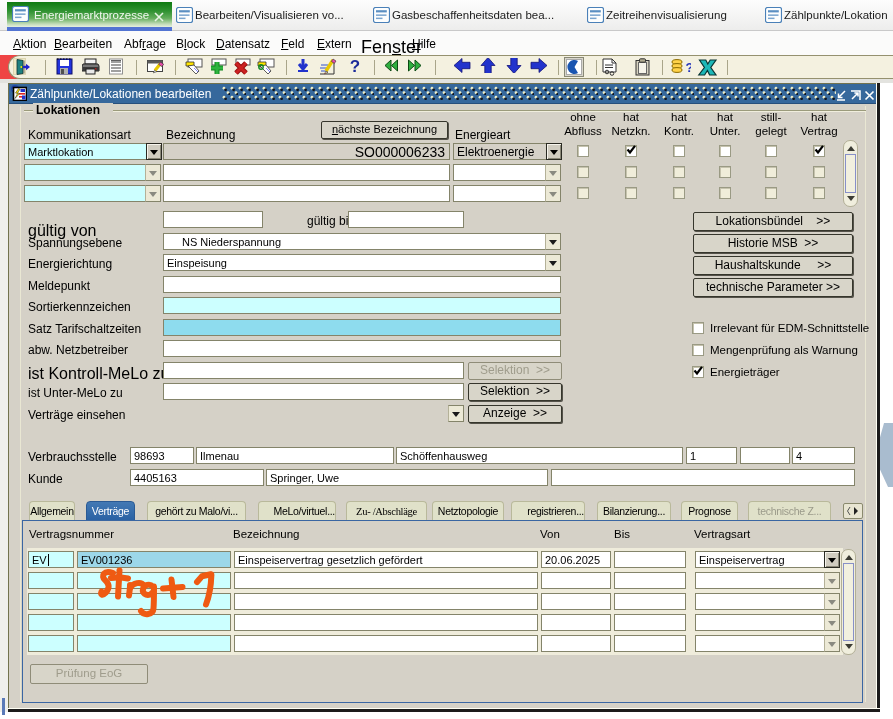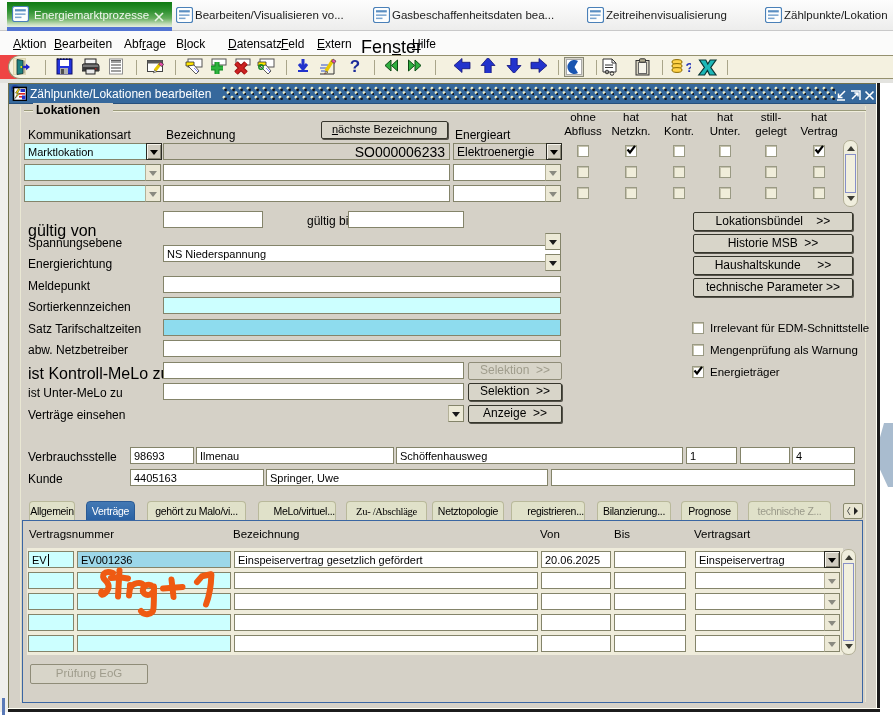--- a/index.html
+++ b/index.html
@@ -40,21 +40,21 @@
         <rect x="3" y="3.2" width="10.8" height="2.2" fill="#5b8fc2"></rect>
         <rect x="3" y="7.4" width="10.5" height="1.5" fill="#7aa5cf"></rect>
         <rect x="3" y="10.6" width="6.5" height="1.5" fill="#7aa5cf"></rect>
       </svg></div>
 <div style="position:absolute;left:784px;top:9px;font-size:11.5px;color:#1a1a1a;white-space:nowrap;">Zählpunkte/Lokation</div>
 <div style="position:absolute;left:0px;top:31px;width:893px;height:24px;background:#fbfbfa;"></div>
 <div style="position:absolute;left:13px;top:37px;font-size:12px;color:#000;white-space:nowrap;"><span style="text-decoration:underline">A</span>ktion</div>
 <div style="position:absolute;left:54px;top:37px;font-size:12px;color:#000;white-space:nowrap;"><span style="text-decoration:underline">B</span>earbeiten</div>
 <div style="position:absolute;left:124px;top:37px;font-size:12px;color:#000;white-space:nowrap;">Abf<span style="text-decoration:underline">r</span>age</div>
 <div style="position:absolute;left:176px;top:37px;font-size:12px;color:#000;white-space:nowrap;">B<span style="text-decoration:underline">l</span>ock</div>
-<div style="position:absolute;left:216px;top:37px;font-size:12px;color:#000;white-space:nowrap;margin-left:12px;"><span style="text-decoration:underline">D</span>atensatz</div>
+<div style="position:absolute;left:216px;top:37px;font-size:12px;color:#000;white-space:nowrap;"><span style="text-decoration:underline">D</span>atensatz</div>
 <div style="position:absolute;left:281px;top:37px;font-size:12px;color:#000;white-space:nowrap;"><span style="text-decoration:underline">F</span>eld</div>
 <div style="position:absolute;left:317px;top:37px;font-size:12px;color:#000;white-space:nowrap;"><span style="text-decoration:underline">E</span>xtern</div>
 <div style="position:absolute;left:361px;top:37px;font-size:18px;color:#000;white-space:nowrap;">Fen<span style="text-decoration:underline">s</span>ter</div>
 <div style="position:absolute;left:412px;top:37px;font-size:12px;color:#000;white-space:nowrap;"><span style="text-decoration:underline">H</span>ilfe</div>
 <div style="position:absolute;left:8px;top:55px;width:890px;height:24px;box-sizing:border-box;background:#f4f1e0;border:1px solid #95916f;border-radius:12px 0 0 12px;border-right:none;"></div>
 <div style="position:absolute;left:13px;top:58px;"><svg width="18" height="17" viewBox="0 0 18 17">
         <rect x="0" y="0" width="13" height="16.5" fill="#efe9c6"></rect>
         <path d="M0.5 0.5 h12 v16 h-12 Z" fill="none" stroke="#c8c09a" stroke-dasharray="1 1"></path>
         <path d="M4 1.5 L10 2.5 L10 15.5 L4 16.5 Z" fill="#1e8080" stroke="#0a3030" stroke-width="0.8"></path>
         <rect x="10" y="2.5" width="1.6" height="13" fill="#8a8a7a"></rect>
@@ -313,25 +313,26 @@
 <div style="position:absolute;left:843px;top:140px;width:15px;height:67px;box-sizing:border-box;background:#f0eedd;border:1px solid #b2af96;border-radius:7px;">
       <div style="position:absolute;left:3px;top:5px;width:0;height:0;border-left:4.5px solid transparent;border-right:4.5px solid transparent;border-bottom:5px solid #3c3c34;"></div>
       <div style="position:absolute;left:3px;bottom:5px;width:0;height:0;border-left:4.5px solid transparent;border-right:4.5px solid transparent;border-top:5px solid #3c3c34;"></div>
       <div style="position:absolute;left:1px;top:13px;right:1px;bottom:13px;border:1px solid #8890c8;background:#f2f0df;"></div>
     </div>
 <div style="position:absolute;left:28px;top:222px;font-size:16px;color:#000;white-space:nowrap;">gültig von</div>
 <div style="position:absolute;left:163px;top:211px;width:100px;height:17px;box-sizing:border-box;border:1px solid #84846a;background:#fff;font-size:11px;color:#000;text-align:left;padding:1px 3px;white-space:nowrap;overflow:hidden;line-height:14px;"></div>
 <div style="position:absolute;left:271px;top:214px;font-size:12px;color:#000;white-space:nowrap;margin-left:36px;">gültig bis</div>
 <div style="position:absolute;left:348px;top:211px;width:116px;height:17px;box-sizing:border-box;border:1px solid #84846a;background:#fff;font-size:11px;color:#000;text-align:left;padding:1px 3px;white-space:nowrap;overflow:hidden;line-height:14px;"></div>
 <div style="position:absolute;left:28px;top:236px;font-size:12px;color:#000;white-space:nowrap;">Spannungsebene</div>
-<div style="position:absolute;left:163px;top:245px;width:398px;height:17px;box-sizing:border-box;border:1px solid #84846a;background:#fff;font-size:11px;color:#000;text-align:left;padding:1px 3px;white-space:nowrap;overflow:hidden;line-height:14px;">NS Niederspannung</div>
+<div style="position:absolute;left:163px;top:233px;width:398px;height:17px;box-sizing:border-box;border:1px solid #84846a;background:#fff;font-size:11px;color:#000;text-align:left;padding:1px 18px;white-space:nowrap;overflow:hidden;line-height:14px;">NS Niederspannung</div>
 <div style="position:absolute;left:545px;top:233px;width:16px;height:17px;box-sizing:border-box;background:#ece9d6;border:1px solid #84846a;border-left:1px solid #b4b198;">
       <div style="position:absolute;left:3px;top:6px;width:0;height:0;border-left:4.5px solid transparent;border-right:4.5px solid transparent;border-top:5px solid #1a1a1a;"></div>
     </div>
 <div style="position:absolute;left:28px;top:257px;font-size:12px;color:#000;white-space:nowrap;">Energierichtung</div>
+<div style="position:absolute;left:163px;top:254px;width:398px;height:17px;box-sizing:border-box;border:1px solid #84846a;background:#fff;font-size:11px;color:#000;text-align:left;padding:1px 3px;white-space:nowrap;overflow:hidden;line-height:14px;">Einspeisung</div>
 <div style="position:absolute;left:545px;top:254px;width:16px;height:17px;box-sizing:border-box;background:#ece9d6;border:1px solid #84846a;border-left:1px solid #b4b198;">
       <div style="position:absolute;left:3px;top:6px;width:0;height:0;border-left:4.5px solid transparent;border-right:4.5px solid transparent;border-top:5px solid #1a1a1a;"></div>
     </div>
 <div style="position:absolute;left:28px;top:279px;font-size:12px;color:#000;white-space:nowrap;">Meldepunkt</div>
 <div style="position:absolute;left:163px;top:276px;width:398px;height:17px;box-sizing:border-box;border:1px solid #84846a;background:#fff;font-size:11px;color:#000;text-align:left;padding:1px 3px;white-space:nowrap;overflow:hidden;line-height:14px;"></div>
 <div style="position:absolute;left:28px;top:300px;font-size:12px;color:#000;white-space:nowrap;">Sortierkennzeichen</div>
 <div style="position:absolute;left:163px;top:297px;width:398px;height:17px;box-sizing:border-box;border:1px solid #84846a;background:#ccffff;font-size:11px;color:#000;text-align:left;padding:1px 3px;white-space:nowrap;overflow:hidden;line-height:14px;"></div>
 <div style="position:absolute;left:28px;top:322px;font-size:12px;color:#000;white-space:nowrap;">Satz Tarifschaltzeiten</div>
 <div style="position:absolute;left:163px;top:319px;width:398px;height:17px;box-sizing:border-box;border:1px solid #84846a;background:#8edcee;font-size:11px;color:#000;text-align:left;padding:1px 3px;white-space:nowrap;overflow:hidden;line-height:14px;"></div>
 <div style="position:absolute;left:28px;top:343px;font-size:12px;color:#000;white-space:nowrap;">abw. Netzbetreiber</div>

